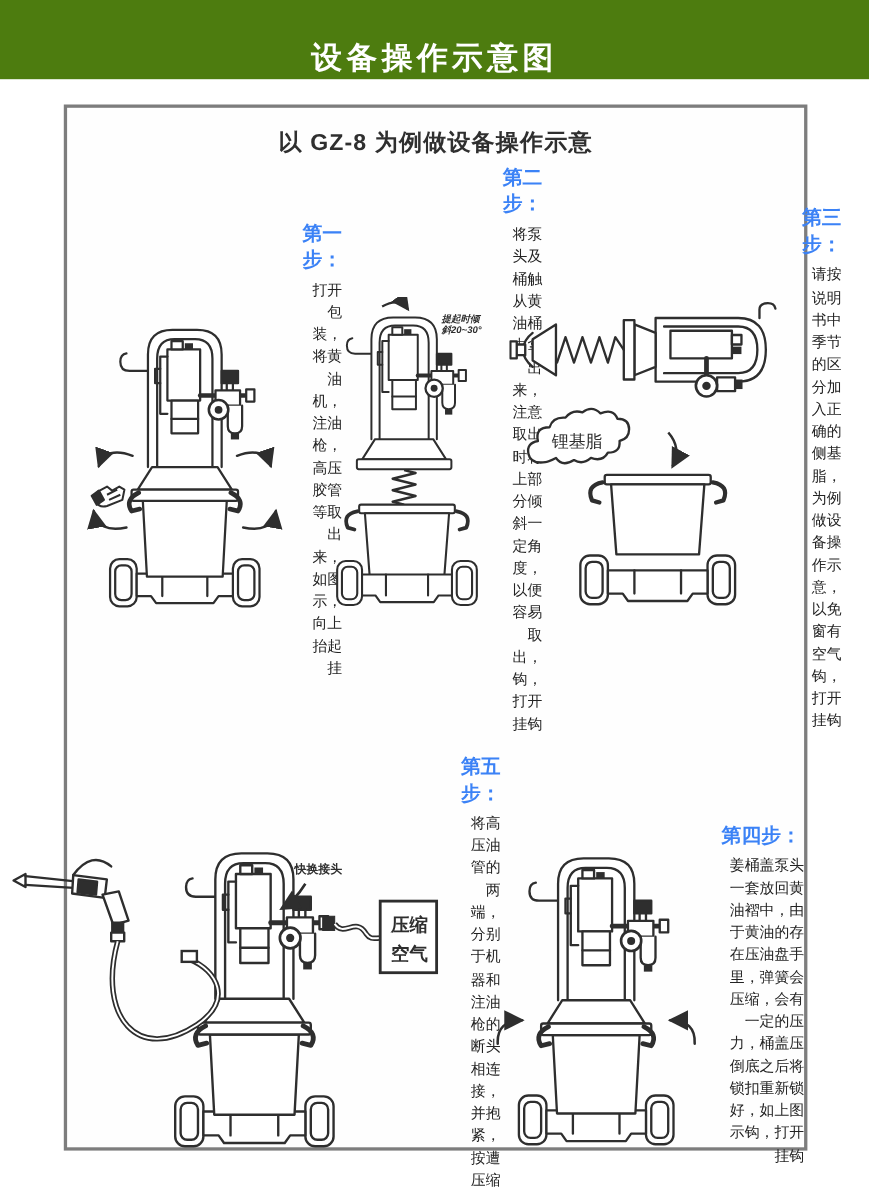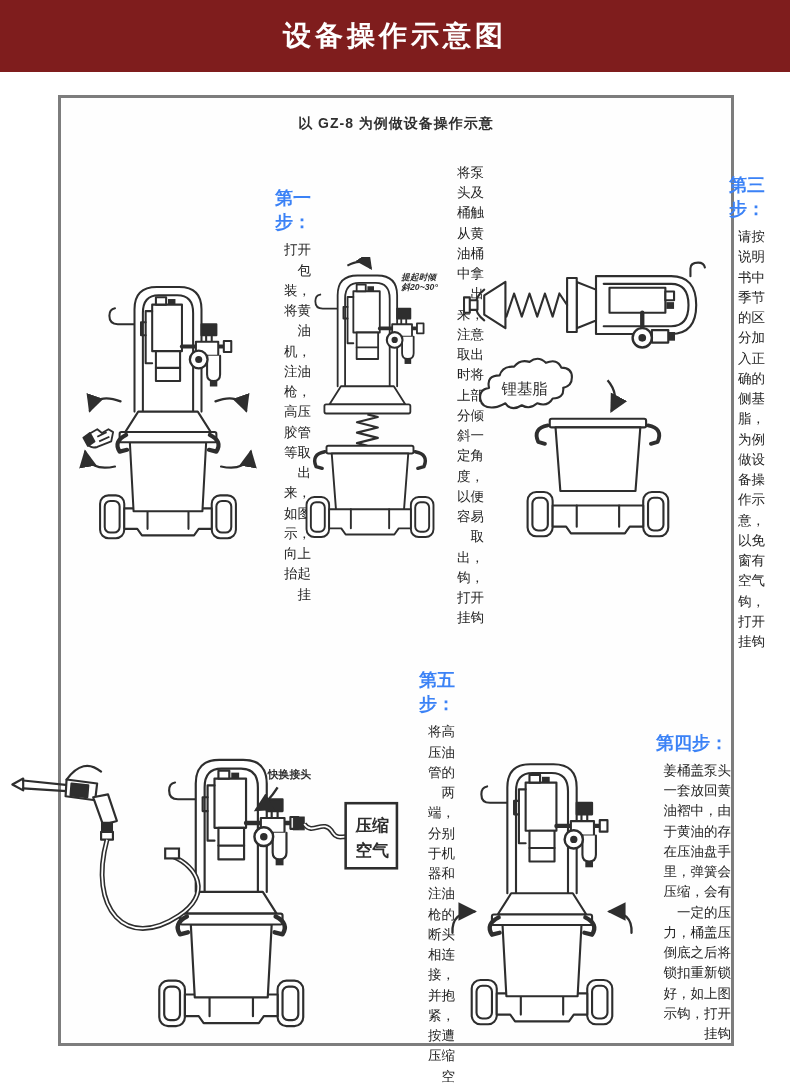--- a/index.html
+++ b/index.html
@@ -10,21 +10,21 @@
   }
   .topbar {
     height:72px; background:#474545; display:flex; align-items:center; justify-content:center;
   }
   .topbar h1 { margin:0; color:#ffffff; font-size:28px; font-weight:bold; letter-spacing:4px; }
   .frame {
     position:absolute; left:58px; top:95px; width:676px; height:951px;
     border:3px solid #7d7d7d; background:#fefefe; box-sizing:border-box; overflow:visible;
   }
   .subtitle {
-    margin-top:17px; text-align:center; font-size:14px; font-weight:bold;
+    margin-top:17px; text-align:center; font-size:21px; font-weight:bold;
     color:#2f2f2f; letter-spacing:1px;
   }
   .row { display:flex; }
   .row1 { margin-top:0px; }
   .row2 { margin-top:10px; }
   .col { display:flex; align-items:center; }
   .col1 { width:222px; } .col2 { width:180px; } .col3 { width:268px; }
   .col4 { width:300px; } .col5 { width:370px; }
   .fig { height:302px; display:flex; align-items:flex-end; justify-content:center; overflow:visible; }
   .fig2 { height:290px; }
@@ -90,21 +90,21 @@
 
     <g id="barrelOpen" stroke="#2e2e2e" fill="none" stroke-width="2.2" stroke-linejoin="round" stroke-linecap="round">
       <rect x="50" y="0" width="100" height="9" rx="2" fill="#ffffff"></rect>
       <path d="M48 7 q-16 3 -10 17 l7 2" stroke-width="4"></path>
       <path d="M152 7 q16 3 10 17 l-7 2" stroke-width="4"></path>
       <path d="M56 9 l5 66 h78 l5 -66 z" fill="#ffffff"></path>
     </g>
   </defs>
 </svg>
 
-<header class="topbar" style="background: #7f1d1d;">
+<header class="topbar" style="background: #4d7c0f; align-items: flex-end;">
   <h1>设备操作示意图</h1>
 </header>
 
 <div class="frame">
   <div class="subtitle">以 GZ-8 为例做设备操作示意</div>
 
   <div class="row row1">
 
     <div class="col col1">
       <div class="fig">
@@ -135,20 +135,21 @@
           <path d="M74 10 Q92 0 101 13" stroke="#2e2e2e" stroke-width="2.4" fill="none" marker-end="url(#ah)"></path>
           <use href="#pumphead" transform="translate(2,8) scale(0.95)"></use>
           <text x="136" y="26" font-size="10" font-weight="bold" font-style="italic" fill="#2e2e2e">提起时倾</text>
           <text x="136" y="38" font-size="10" font-weight="bold" font-style="italic" fill="#2e2e2e">斜20~30°</text>
           <path d="M97 181 l12 3 l-24 6 l24 6 l-24 6 l24 6 l-24 6 l12 3" stroke="#2e2e2e" stroke-width="2.5" fill="none" stroke-linejoin="round"></path>
           <use href="#barrelOpen" transform="translate(0,217)"></use>
           <use href="#trolley" transform="translate(0,38)"></use>
         </svg>
       </div>
       <div class="cap w146">
+        <div class="cap-title">第二步：</div>
         <div class="cap-body">将泵头及桶触从黄油桶中拿出来，注意取出时将上部分倾斜一定角度，以便容易取出，钩，打开挂钩</div>
       </div>
     </div>
 
     <div class="col col3">
       <div class="fig">
         <svg width="266" height="291" viewBox="0 0 276 302">
           <g stroke="#2e2e2e" fill="none" stroke-width="2.2" stroke-linejoin="round" stroke-linecap="round">
             <path d="M236 24 v-8 q0 -6 8 -6 q6 0 7 5"></path>
             <path d="M138 84 h78 q26 0 26 -30 q0 -30 -26 -30 h-78 z" fill="#ffffff"></path>

